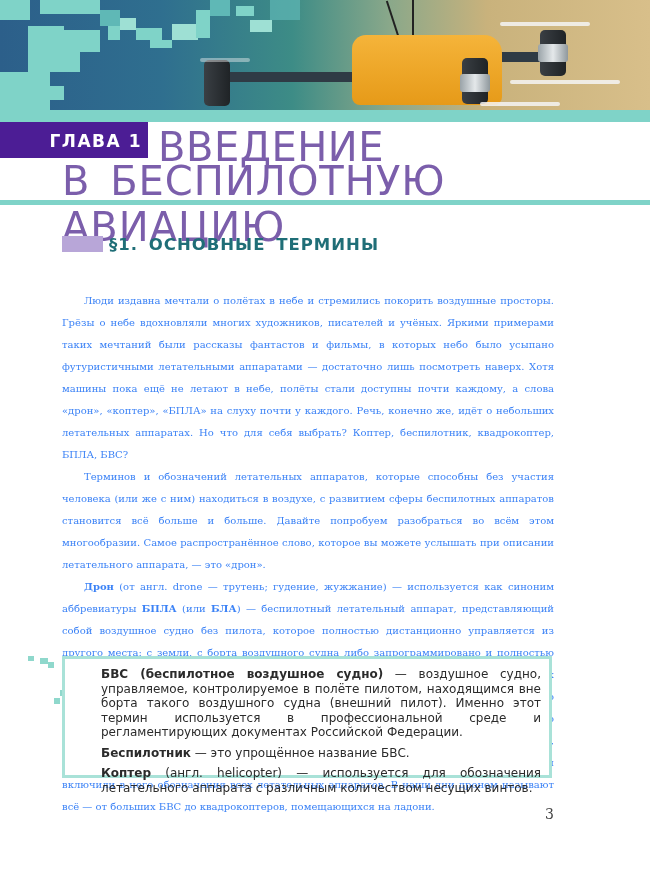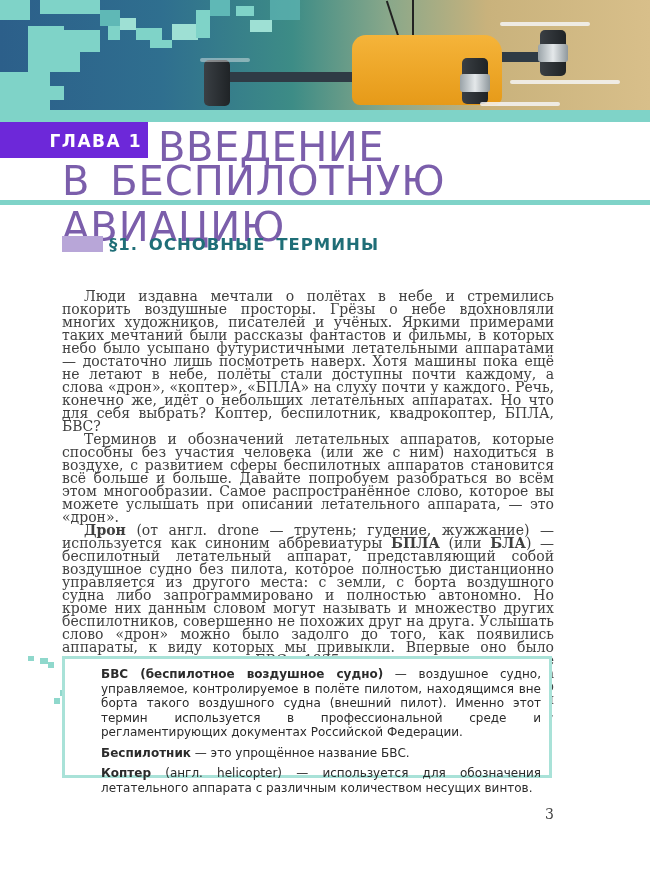--- a/index.html
+++ b/index.html
@@ -13,31 +13,31 @@
     .px.d { background: #5fb8b6; }
     .px.l { background: #9ee0d4; }
     .drone-body { position: absolute; left: 352px; top: 35px; width: 150px; height: 70px; background: linear-gradient(180deg,#f5b43a,#e69a18); border-radius: 14px 18px 8px 8px; }
     .drone-arm { position: absolute; height: 10px; background: #2f3b45; border-radius: 4px; }
     .motor { position: absolute; width: 26px; height: 46px; background: linear-gradient(90deg,#3a3f44,#1f2326); border-radius: 5px; }
     .motor-band { position: absolute; width: 30px; height: 18px; background: linear-gradient(90deg,#9aa3a8,#e4e8ea,#8f989d); border-radius: 3px; }
     .prop { position: absolute; height: 4px; background: rgba(245,245,245,0.85); border-radius: 3px; }
     .antenna { position: absolute; width: 2px; background: #222; }
 
     .teal-strip { position: absolute; left: 0; top: 110px; width: 650px; height: 12px; background: #7fd3c8; }
-    .chapter-badge { position: absolute; left: 0; top: 122px; width: 148px; height: 36px; background: #6d28d9; text-decoration: underline; }
+    .chapter-badge { position: absolute; left: 0; top: 122px; width: 148px; height: 36px; background: #4c1d95; text-decoration: underline; }
     .chapter-label { position: absolute; right: 6px; top: 9px; font-family: "DejaVu Sans", sans-serif; font-weight: bold; font-size: 17px; letter-spacing: 1.5px; color: #ffffff; }
     .chapter-title-1 { position: absolute; left: 158px; top: 124px; font-family: "DejaVu Sans", sans-serif; font-size: 40px; color: #7b5eab; letter-spacing: 0.5px; }
     .chapter-title-2 { position: absolute; left: 62px; top: 158px; font-family: "DejaVu Sans", sans-serif; font-size: 40px; color: #7b5eab; letter-spacing: 1px; word-spacing: 6px; }
     .chapter-rule { position: absolute; left: 0; top: 200px; width: 650px; height: 5px; background: #7fd3c8; }
 
     .section-marker { position: absolute; left: 62px; top: 236px; width: 41px; height: 16px; background: #b8a6d8; }
     .section-title { position: absolute; left: 109px; top: 233px; font-family: "DejaVu Sans", sans-serif; font-weight: bold; font-size: 16.5px; color: #1f6e77; line-height: 24px; letter-spacing: 1px; word-spacing: 4px; }
     .section-title .l2 { display: block; padding-left: 34px; }
 
-    .body-text { position: absolute; left: 62px; top: 290px; width: 492px; font-family: "DejaVu Serif", serif; font-size: 14px; line-height: 13px; color: #404040; text-align: justify; }
+    .body-text { position: absolute; left: 62px; top: 290px; width: 492px; font-family: "DejaVu Serif", serif; font-size: 10px; line-height: 22px; color: #3b82f6; text-align: justify; }
     .body-text p { text-indent: 22px; }
     .body-text b { font-weight: bold; }
 
     .pixdeco { position: absolute; background: #8fd8cc; }
 
     .def-box { position: absolute; left: 62px; top: 656px; width: 490px; height: 122px; border: 3px solid #a9e2d8; background: #ffffff; }
     .def-inner { position: absolute; left: 36px; top: 8px; width: 440px; font-family: "DejaVu Sans", sans-serif; font-size: 12px; line-height: 14.5px; color: #2b2b2b; text-align: justify; }
     .def-inner p { margin-bottom: 6px; }
     .def-inner b { font-weight: bold; }
 

